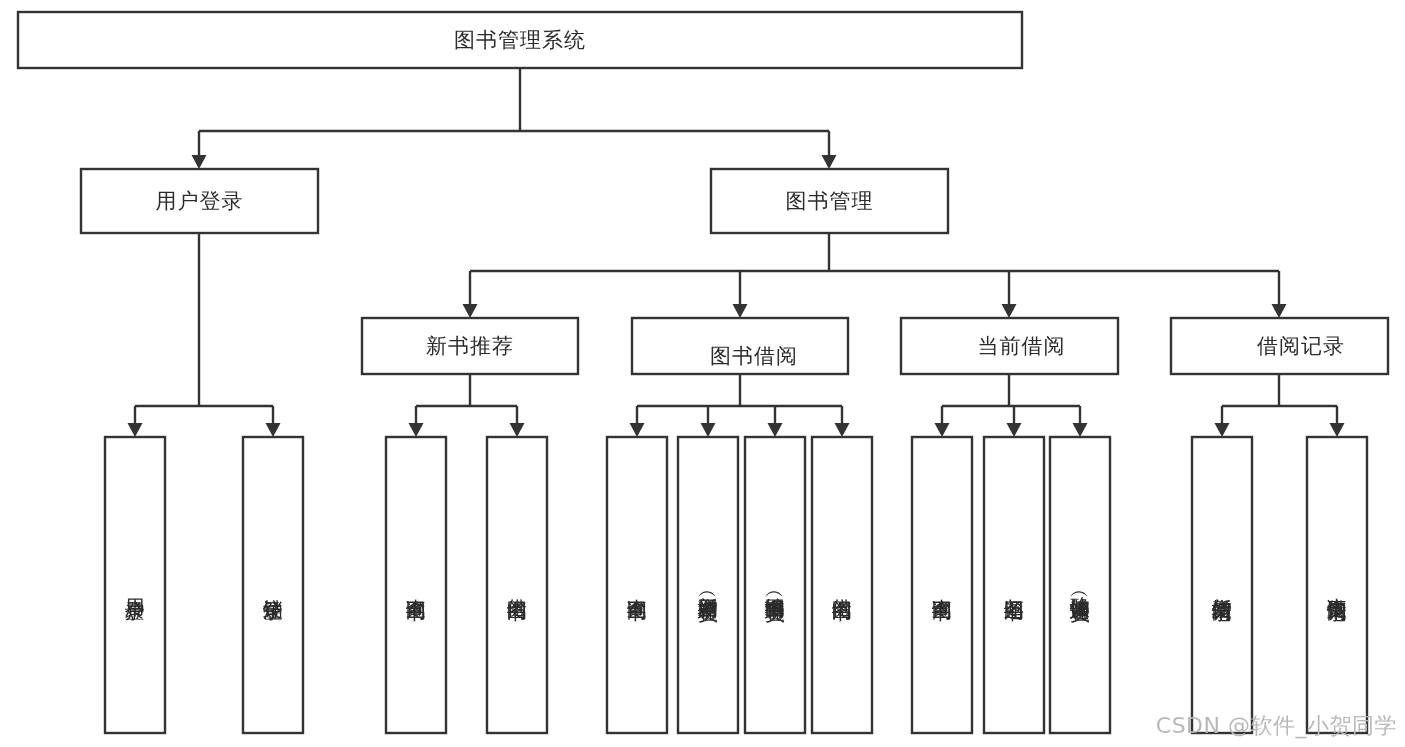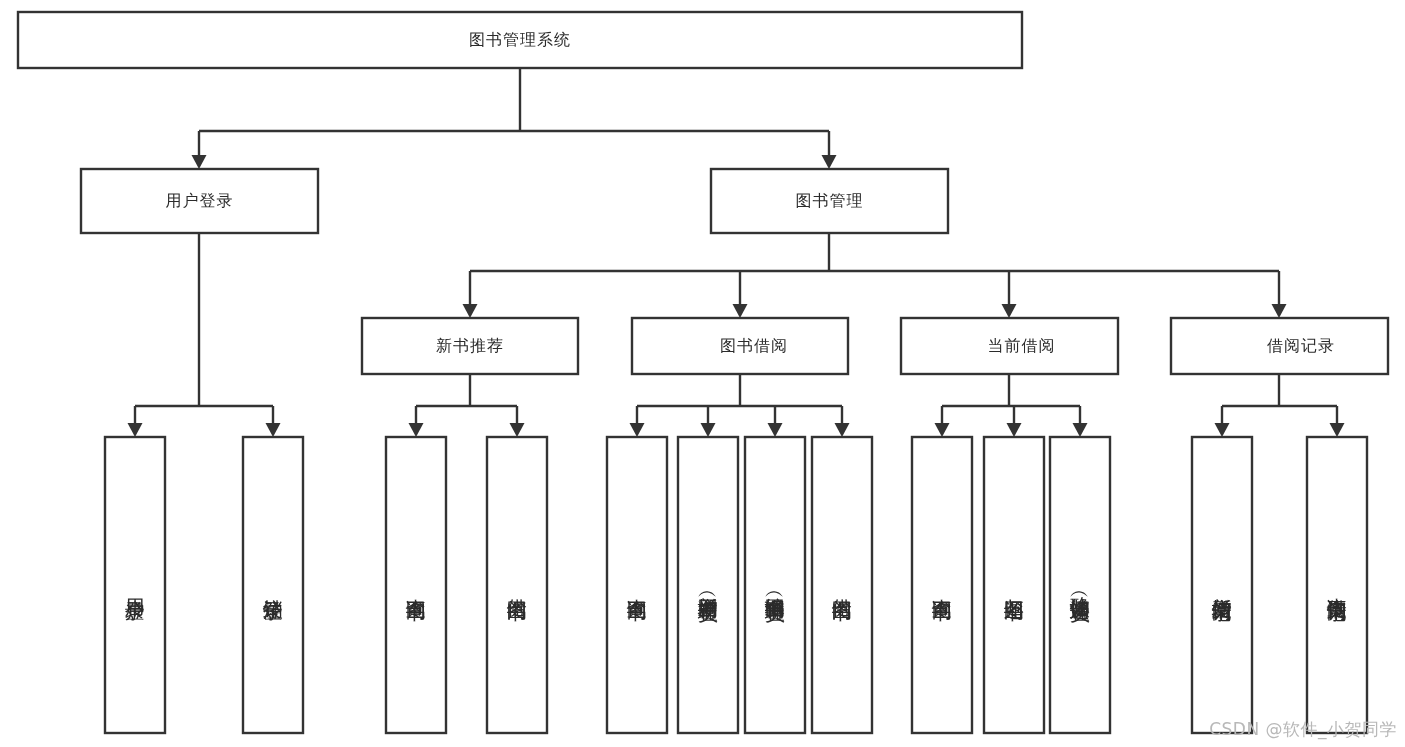--- a/index.html
+++ b/index.html
@@ -39,21 +39,21 @@
   }
   .arrow-head {
     fill: #333333;
     stroke: none;
   }
   .watermark {
     position: absolute;
     right: 8px;
     bottom: 6px;
     font-family: "DejaVu Sans", "Liberation Sans", sans-serif;
-    font-size: 17px;
+    font-size: 22px;
     color: #b8b8b8;
     white-space: nowrap;
     user-select: none;
     letter-spacing: 0.5px;
   }
   .vlabel-wrap {
     position: absolute;
     display: flex;
     align-items: center;
     justify-content: center;
@@ -66,21 +66,21 @@
     letter-spacing: 1px;
     pointer-events: none;
     text-align: center;
   }
   .hlabel-wrap {
     position: absolute;
     display: flex;
     align-items: center;
     justify-content: center;
     font-family: "DejaVu Sans", "Liberation Sans", sans-serif;
-    font-size: 16px;
+    font-size: 21px;
     color: #2b2b2b;
     letter-spacing: 1px;
     pointer-events: none;
   }
 </style>
 </head>
 <body>
 
 <div id="diagram-root">
   <svg class="tree-canvas" id="tree-svg" viewBox="0 0 1405 747" xmlns="http://www.w3.org/2000/svg">
@@ -155,21 +155,21 @@
       <line x1="1222" y1="406" x2="1222" y2="424" class="connector"></line>
       <polygon points="1214.5,423 1229.5,423 1222,437" class="arrow-head"></polygon>
       <line x1="1337" y1="406" x2="1337" y2="424" class="connector"></line>
       <polygon points="1329.5,423 1344.5,423 1337,437" class="arrow-head"></polygon>
     </svg>
   <div id="label-layer">
       <div class="hlabel-wrap" style="left: 18px; top: 12px; width: 1004px; height: 56px;">图书管理系统</div>
       <div class="hlabel-wrap" style="left: 81px; top: 169px; width: 237px; height: 64px;">用户登录</div>
       <div class="hlabel-wrap" style="left: 711px; top: 169px; width: 237px; height: 64px;">图书管理</div>
       <div class="hlabel-wrap" style="left: 362px; top: 318px; width: 216px; height: 56px; border-radius: 24px;">新书推荐</div>
-      <div class="hlabel-wrap" style="left: 632px; top: 318px; width: 244px; height: 56px;">图书借阅</div>
+      <div class="hlabel-wrap" style="left: 632px; top: 328px; width: 244px; height: 56px;">图书借阅</div>
       <div class="hlabel-wrap" style="left: 901px; top: 318px; width: 217px; height: 56px; padding-left: 12px;">当前借阅</div>
       <div class="hlabel-wrap" style="left: 1171px; top: 318px; width: 260px; height: 56px;">借阅记录</div>
       <div class="vlabel-wrap" style="left: 105px; top: 437px; width: 60px; height: 296px;">用户登录</div>
       <div class="vlabel-wrap" style="left: 243px; top: 437px; width: 60px; height: 296px;">注销登录</div>
       <div class="vlabel-wrap" style="left: 386px; top: 437px; width: 60px; height: 296px;">查询图书</div>
       <div class="vlabel-wrap" style="left: 487px; top: 437px; width: 60px; height: 296px;">借阅图书</div>
       <div class="vlabel-wrap" style="left: 607px; top: 437px; width: 60px; height: 296px;">查询图书</div>
       <div class="vlabel-wrap" style="left: 678px; top: 437px; width: 60px; height: 296px;">新增图书（管理员）</div>
       <div class="vlabel-wrap" style="left: 745px; top: 437px; width: 60px; height: 296px;">编辑图书（管理员）</div>
       <div class="vlabel-wrap" style="left: 812px; top: 437px; width: 60px; height: 296px;">借阅图书</div>

